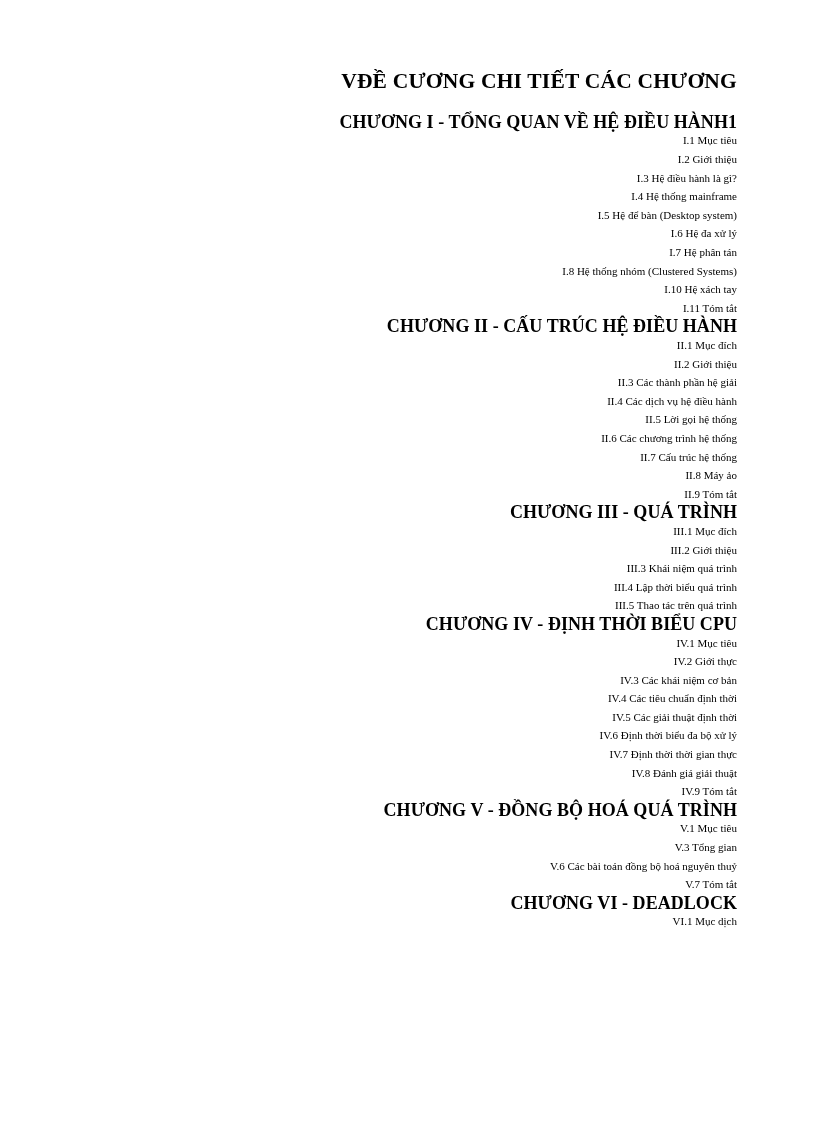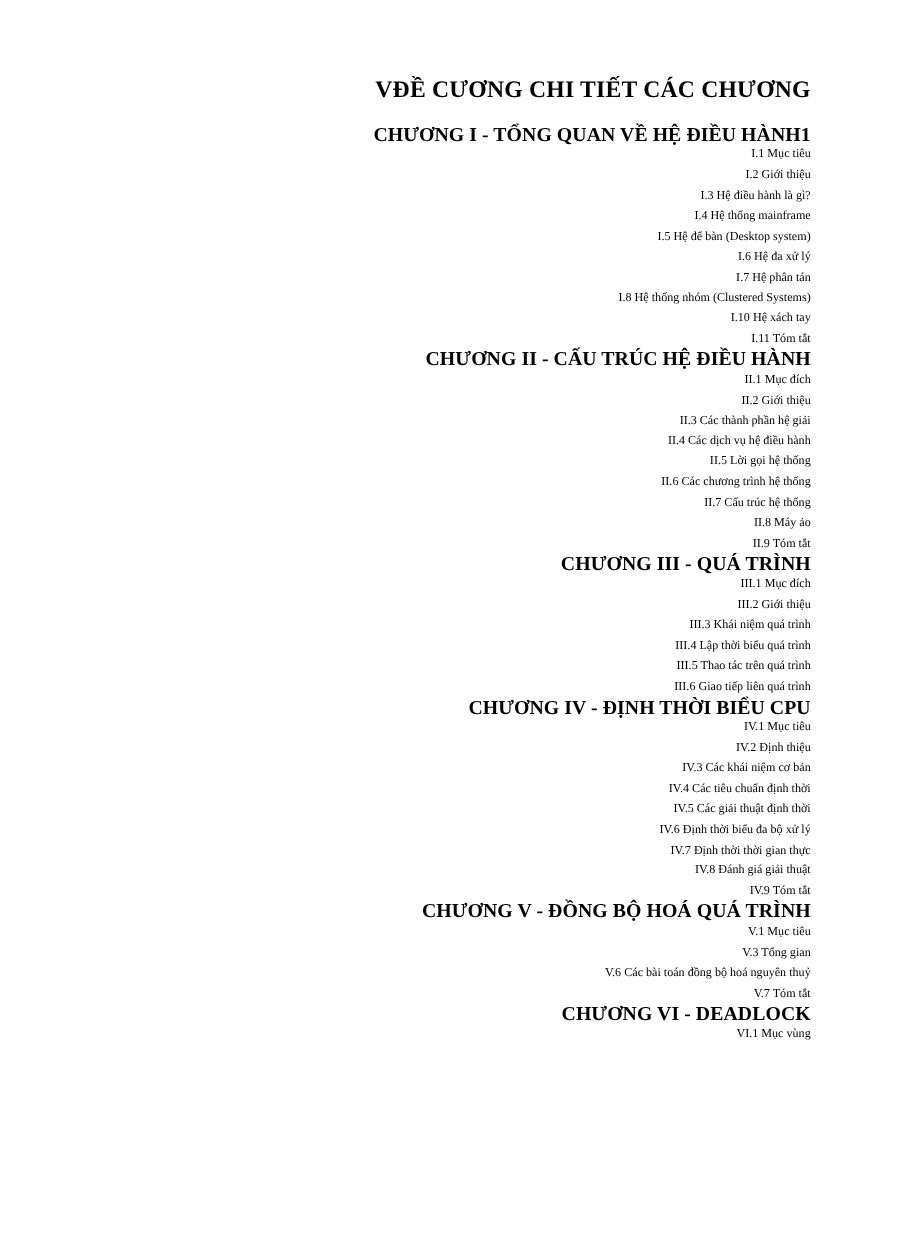--- a/index.html
+++ b/index.html
@@ -103,28 +103,27 @@
           </ul>
         </div>
         <div class="chapter-block">
           <div class="chapter-heading">CHƯƠNG III - QUÁ TRÌNH</div>
           <ul class="section-list">
             <li class="section-item">III.1 Mục đích</li>
             <li class="section-item">III.2 Giới thiệu</li>
             <li class="section-item">III.3 Khái niệm quá trình</li>
             <li class="section-item">III.4 Lập thời biểu quá trình</li>
             <li class="section-item">III.5 Thao tác trên quá trình</li>
-            <li class="section-item">III.6 Giao tiếp liên quá trình</li>
           </ul>
         </div>
         <div class="chapter-block">
           <div class="chapter-heading">CHƯƠNG IV - ĐỊNH THỜI BIỂU CPU</div>
           <ul class="section-list">
             <li class="section-item">IV.1 Mục tiêu</li>
-            <li class="section-item">IV.2 Định thiệu</li>
+            <li class="section-item">IV.2 Giới thực</li>
             <li class="section-item">IV.3 Các khái niệm cơ bản</li>
             <li class="section-item">IV.4 Các tiêu chuẩn định thời</li>
             <li class="section-item">IV.5 Các giải thuật định thời</li>
             <li class="section-item">IV.6 Định thời biểu đa bộ xử lý</li>
             <li class="section-item">IV.7 Định thời thời gian thực</li>
             <li class="section-item">IV.8 Đánh giá giải thuật</li>
             <li class="section-item">IV.9 Tóm tắt</li>
           </ul>
         </div>
         <div class="chapter-block">
@@ -132,19 +131,19 @@
           <ul class="section-list">
             <li class="section-item">V.1 Mục tiêu</li>
             <li class="section-item">V.3 Tổng gian</li>
             <li class="section-item">V.6 Các bài toán đồng bộ hoá nguyên thuỷ</li>
             <li class="section-item">V.7 Tóm tắt</li>
           </ul>
         </div>
         <div class="chapter-block">
           <div class="chapter-heading">CHƯƠNG VI - DEADLOCK</div>
           <ul class="section-list">
-            <li class="section-item">VI.1 Mục vùng</li>
+            <li class="section-item">VI.1 Mục dịch</li>
           </ul>
         </div>
       </div>
 
   </div>
 </div>
 
 </body></html>

